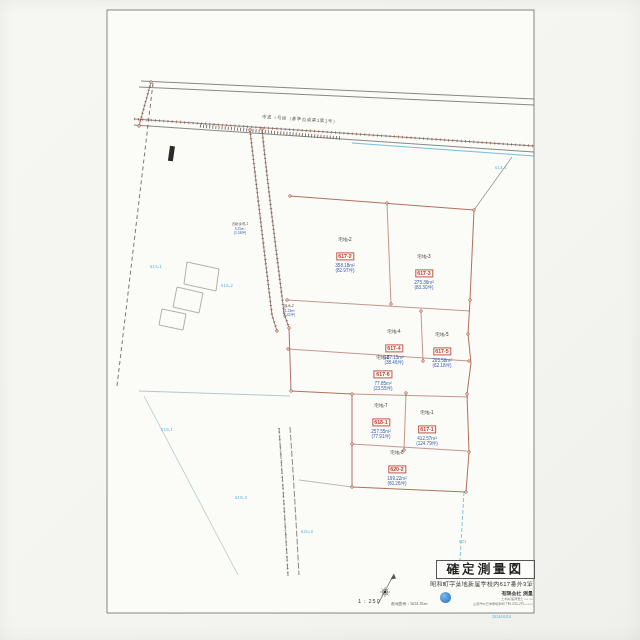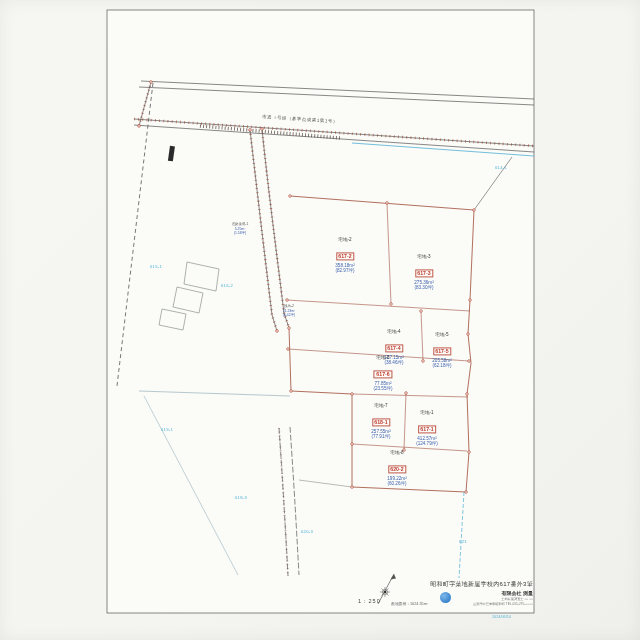--- a/index.html
+++ b/index.html
@@ -235,20 +235,23 @@
     </div>
 
     <div class="nb" style="left:156px;top:266px;">615-1</div>
     <div class="nb" style="left:227px;top:285px;">616-2</div>
     <div class="nb" style="left:501px;top:167px;">614-1</div>
     <div class="nb" style="left:167px;top:429px;">619-1</div>
     <div class="nb" style="left:241px;top:497px;">618-3</div>
     <div class="nb" style="left:307px;top:531px;">620-3</div>
     <div class="nb" style="left:463px;top:541px;">621</div>
 
+    <div class="tb-box">
+      <div class="tb-title">確定測量図</div>
+    </div>
     <div class="tb-sub">昭和町字葉地新屋学校内617番外3筆</div>
     <div class="firm-name">有限会社 測量</div>
     <div class="firm-l1">土地家屋調査士 ○○ ○○</div>
     <div class="firm-l2">山梨県中巨摩郡昭和町 TEL.055-275-○○○○</div>
     <div class="stamp"></div>
     <div class="scale">1：250</div>
     <div class="area-note">敷地面積：1024.35m²</div>
     <div class="date">2024/06/10</div>
   </div>
 </div>

